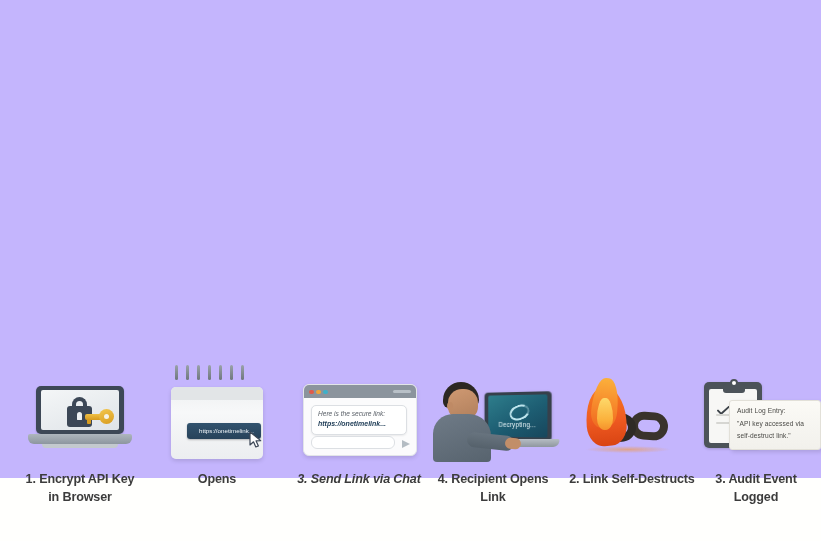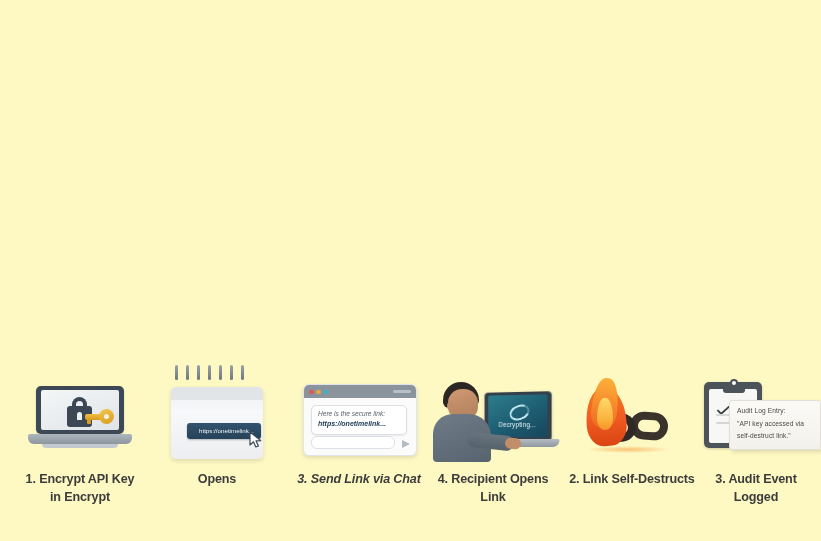--- a/index.html
+++ b/index.html
@@ -9,22 +9,22 @@
   body {
     width: 821px;
     height: 541px;
     background: #fffffd;
     font-family: "Liberation Sans", sans-serif;
     overflow: hidden;
   }
   #canvas {
     position: relative;
     width: 821px;
-    height: 541px;
-    background: #fef9c3;
+    height: 478px;
+    background: #c4b5fd;
   }
   
   .flow {
     position: absolute;
     left: 0;
     top: 372px;
     width: 821px;
     height: 145px;
   }
   .step {
@@ -327,21 +327,21 @@
               <div class="key-tooth"></div>
               <div class="key-head"></div>
             </div>
           </div>
           <div class="lap-base"></div>
           <div class="lap-foot"></div>
         </div>
       </div>
       <div class="caption">
         <div>1. Encrypt API Key</div>
-        <div>in Encrypt</div>
+        <div>in Browser</div>
       </div>
     </div>
 
     <div class="step" style="left:151px;">
       <div class="art">
         <div class="rings">
           <div class="ring" style="left:4px;"></div>
           <div class="ring" style="left:15px;"></div>
           <div class="ring" style="left:26px;"></div>
           <div class="ring" style="left:37px;"></div>

